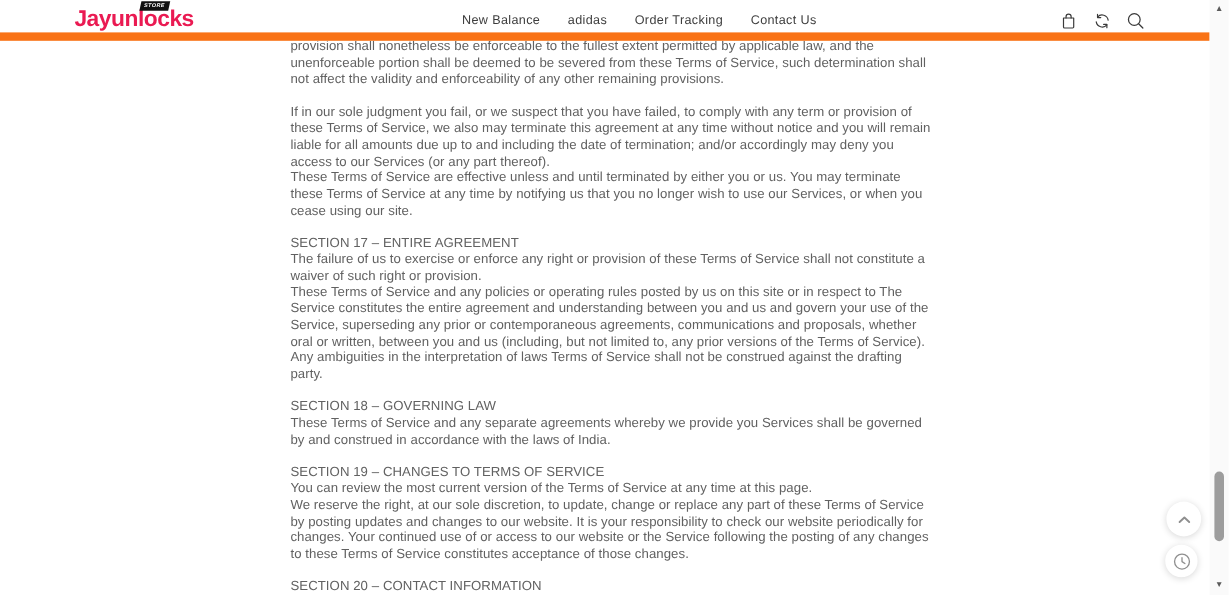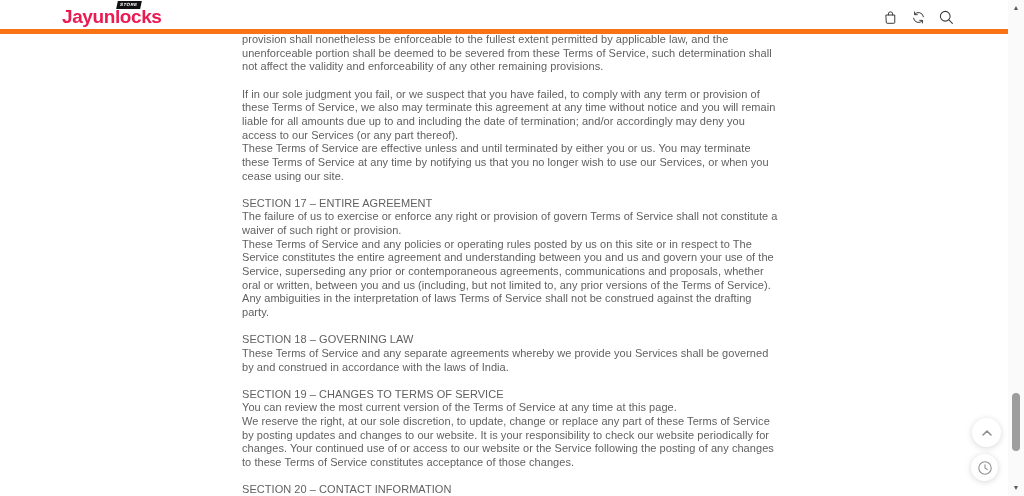--- a/index.html
+++ b/index.html
@@ -7,21 +7,21 @@
   body {
     font-family: "Liberation Sans", "DejaVu Sans", sans-serif;
     background: #ffffff;
     position: relative;
   }
   .viewport { position: relative; width: 1024px; height: 496px; background: #fff; overflow: hidden; }
 
   
   .site-header {
     position: absolute; top: 0; left: 0; width: 1008px; height: 34px;
-    background: #fff; border-bottom: 5px solid #f97316; z-index: 5;
+    background: #fff; border-bottom: 7px solid #f97316; z-index: 5;
   }
   .logo {
     position: absolute; left: 62px; top: 0; height: 34px;
     display: flex; align-items: center; cursor: pointer;
   }
   .logo-text {
     font-size: 19px; font-weight: 800; letter-spacing: -0.4px;
     color: #ea1a52;
   }
   .logo-badge {
@@ -92,20 +92,26 @@
 <body>
 
 <div class="viewport">
 
   <header class="site-header">
     <div class="logo">
       <span class="logo-text">Jayunlocks</span>
       <span class="logo-badge">STORE</span>
     </div>
 
+    <nav class="main-nav">
+      <a>New Balance</a>
+      <a>adidas</a>
+      <a>Order Tracking</a>
+      <a>Contact Us</a>
+    </nav>
 
     <div class="header-icons">
       <span class="hicon">
         <svg width="17" height="17" viewBox="0 0 24 24">
           <path d="M6 8.5 H18 V19 a1.2 1.2 0 0 1 -1.2 1.2 H7.2 A1.2 1.2 0 0 1 6 19 Z"></path>
           <path d="M9 8.5 V7 a3 3 0 0 1 6 0 V8.5"></path>
         </svg>
       </span>
       <span class="hicon">
         <svg width="17" height="17" viewBox="0 0 24 24">
@@ -129,21 +135,21 @@
       <p>provision shall nonetheless be enforceable to the fullest extent permitted by applicable law, and the unenforceable portion shall be deemed to be severed from these Terms of Service, such determination shall not affect the validity and enforceability of any other remaining provisions.</p>
     </div>
 
     <section class="tos-block">
       <p>If in our sole judgment you fail, or we suspect that you have failed, to comply with any term or provision of these Terms of Service, we also may terminate this agreement at any time without notice and you will remain liable for all amounts due up to and including the date of termination; and/or accordingly may deny you access to our Services (or any part thereof).</p>
       <p>These Terms of Service are effective unless and until terminated by either you or us. You may terminate these Terms of Service at any time by notifying us that you no longer wish to use our Services, or when you cease using our site.</p>
     </section>
 
     <section class="tos-block">
       <p class="section-heading">SECTION 17 – ENTIRE AGREEMENT</p>
-      <p>The failure of us to exercise or enforce any right or provision of govern Terms of Service shall not constitute a waiver of such right or provision.</p>
+      <p>The failure of us to exercise or enforce any right or provision of these Terms of Service shall not constitute a waiver of such right or provision.</p>
       <p>These Terms of Service and any policies or operating rules posted by us on this site or in respect to The Service constitutes the entire agreement and understanding between you and us and govern your use of the Service, superseding any prior or contemporaneous agreements, communications and proposals, whether oral or written, between you and us (including, but not limited to, any prior versions of the Terms of Service).</p>
       <p>Any ambiguities in the interpretation of laws Terms of Service shall not be construed against the drafting party.</p>
     </section>
 
     <section class="tos-block">
       <p class="section-heading">SECTION 18 – GOVERNING LAW</p>
       <p>These Terms of Service and any separate agreements whereby we provide you Services shall be governed by and construed in accordance with the laws of India.</p>
     </section>
 
     <section class="tos-block">

